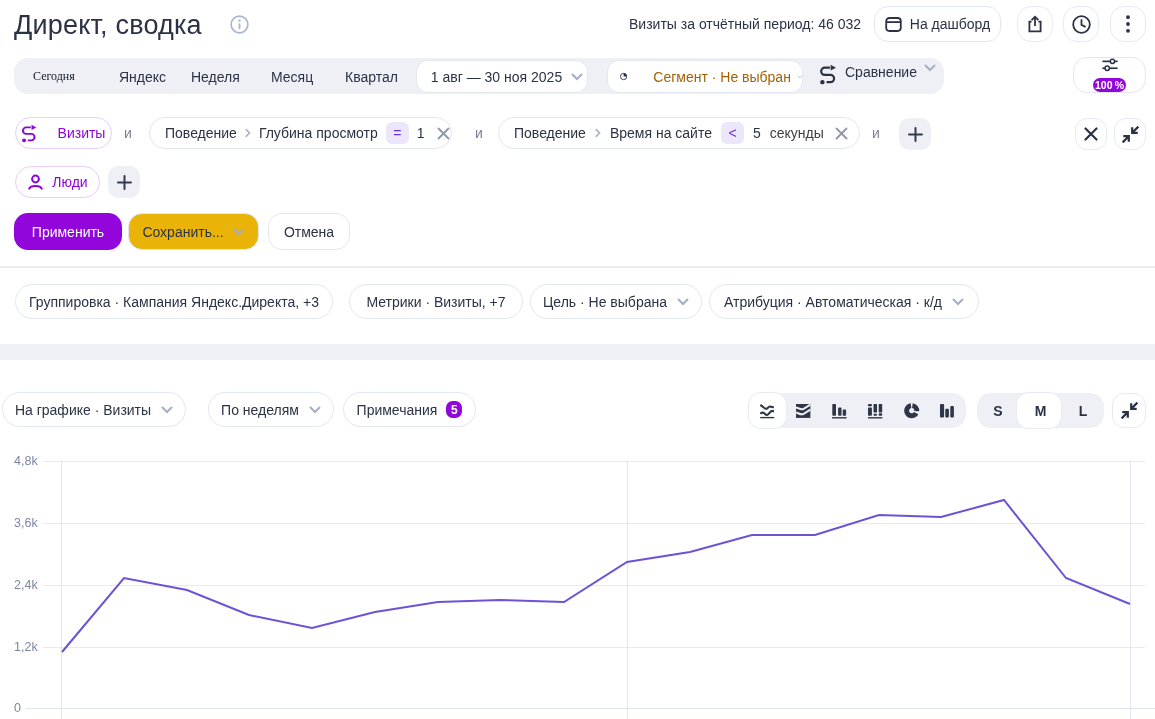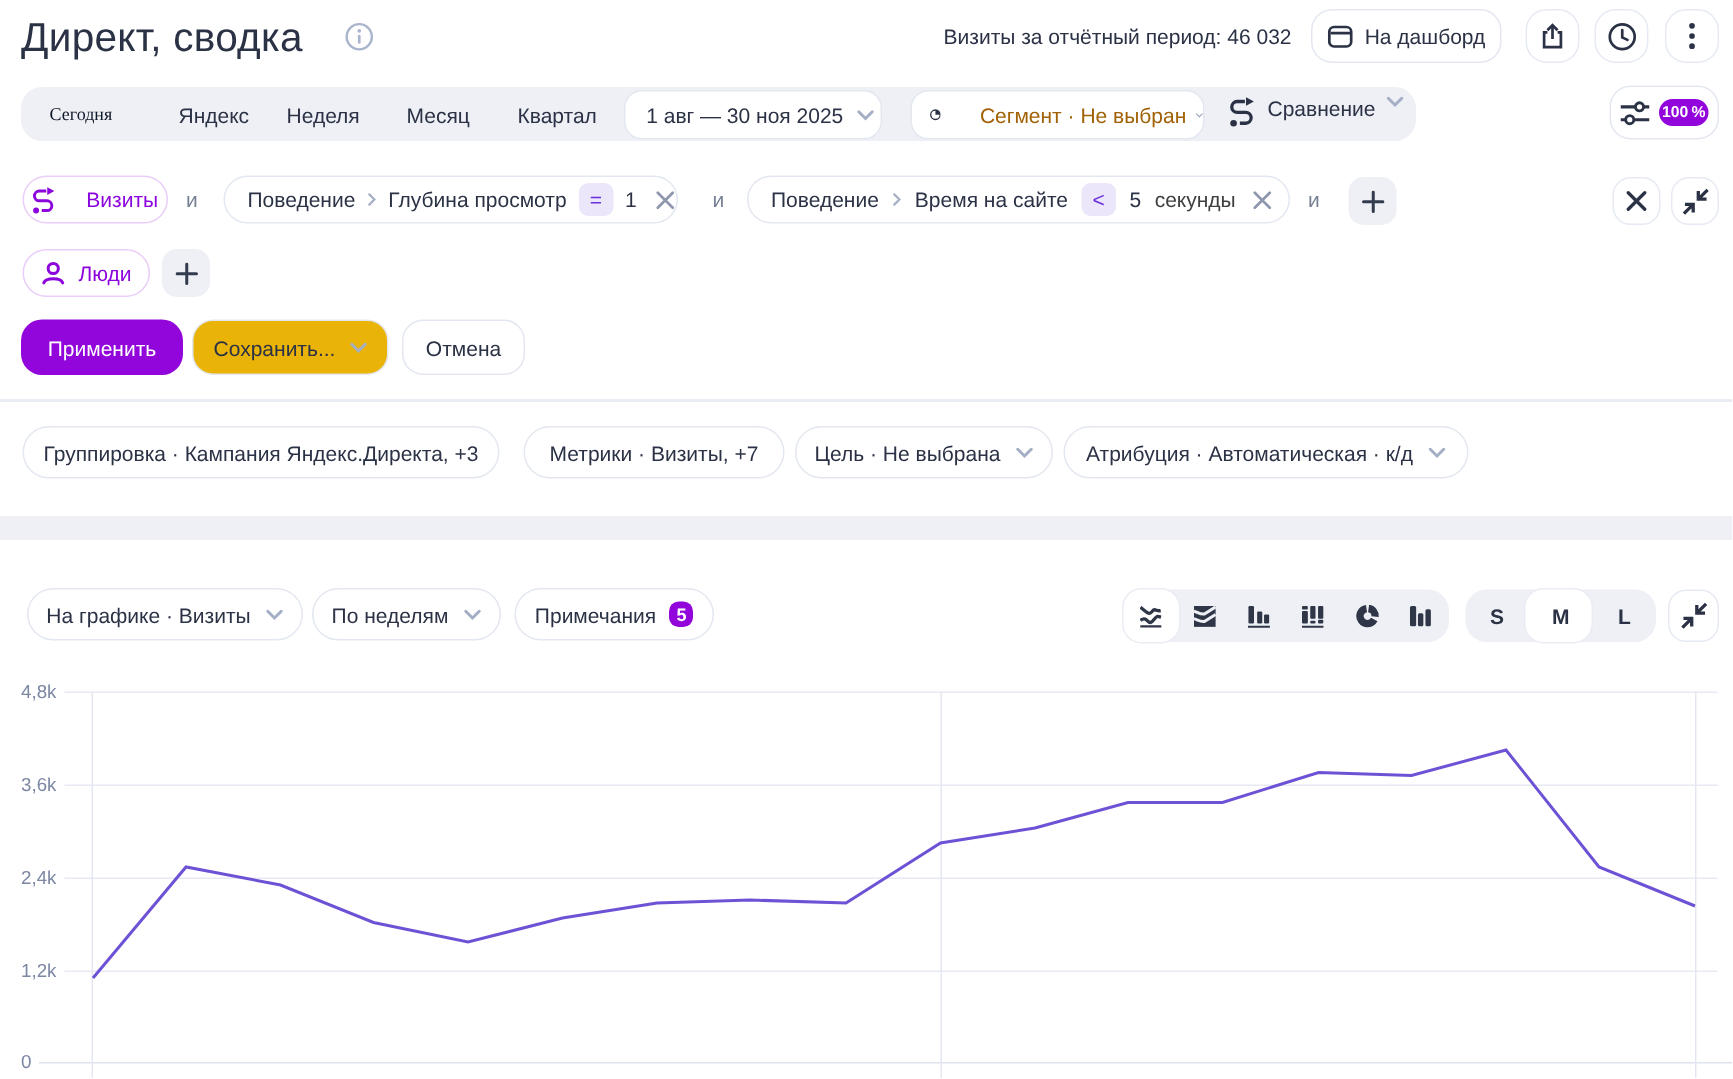--- a/index.html
+++ b/index.html
@@ -85,21 +85,21 @@
     <circle cx="2.2" cy="17.3" r="2.1" fill="#2b3245"></circle>
     <path d="M6.2 17.3 H9.9 A3.45 3.45 0 0 0 9.9 10.4 H4.5 A3.45 3.45 0 0 1 4.5 3.5 H9.4" fill="none" stroke="#2b3245" stroke-width="2.1"></path>
     <path d="M10.1 0.8 L15.1 3.5 L10.1 6.2 Z" fill="#2b3245"></path>
   </svg>
   <span style="font-size:14px; color:#2b3245;">Сравнение</span>
   <svg class="chev" viewBox="0 0 12 8">
       <path d="M1.5 1.5 L6 6 L10.5 1.5" fill="none" stroke="#a4aec4" stroke-width="2" stroke-linecap="round"></path>
     </svg>
 </div>
 
-<div class="abs" style="left:1073px; top:57px; width:73px; height:36px; background:#fff; border:1px solid #e3e7f0; border-radius:14px; display:flex; align-items:center; justify-content:center; gap:6px;">
+<div class="abs" style="left:1073px; top:57px; width:73px; height:36px; background:#fff; border:1px solid #e3e7f0; border-radius:14px; display:flex; align-items:center; justify-content:center; gap:6px;flex-direction:column;">
   <svg width="20" height="17" viewBox="0 0 20 17">
     <line x1="0.5" y1="4.2" x2="19.5" y2="4.2" stroke="#2b3245" stroke-width="2.1"></line>
     <circle cx="13" cy="4.2" r="2.7" fill="#fff" stroke="#2b3245" stroke-width="1.9"></circle>
     <line x1="0.5" y1="12.8" x2="19.5" y2="12.8" stroke="#2b3245" stroke-width="2.1"></line>
     <circle cx="6.5" cy="12.8" r="2.7" fill="#fff" stroke="#2b3245" stroke-width="1.9"></circle>
   </svg>
   <span style="background:#9206dc; color:#fff; font-size:10.5px; font-weight:700; border-radius:9px; width:33px; height:18px; display:flex; align-items:center; justify-content:center; white-space:nowrap;">100 %</span>
 </div>
 
 <div class="pill" style="left:15px; top:117px; width:97px; height:32px; border-color:#eacdf9; border-radius:16px; justify-content:center; gap:20px;">
@@ -197,21 +197,21 @@
 </div>
 <div class="pill" style="left:709px; top:284px; width:270px; height:35px; justify-content:center; gap:10px;">
   <span>Атрибуция · Автоматическая · к/д</span>
   <svg class="chev" viewBox="0 0 12 8">
       <path d="M1.5 1.5 L6 6 L10.5 1.5" fill="none" stroke="#a4aec4" stroke-width="2" stroke-linecap="round"></path>
     </svg>
 </div>
 
 <div class="abs" style="left:0; top:344px; width:1155px; height:16px; background:#eef0f5;"></div>
 
-<div class="pill" style="left:18px; top:392px; width:184px; height:35px; justify-content:center; gap:10px;">
+<div class="pill" style="left:2px; top:392px; width:184px; height:35px; justify-content:center; gap:10px;">
   <span>На графике · Визиты</span>
   <svg class="chev" viewBox="0 0 12 8">
       <path d="M1.5 1.5 L6 6 L10.5 1.5" fill="none" stroke="#a4aec4" stroke-width="2" stroke-linecap="round"></path>
     </svg>
 </div>
 <div class="pill" style="left:208px; top:392px; width:126px; height:35px; justify-content:center; gap:10px;">
   <span>По неделям</span>
   <svg class="chev" viewBox="0 0 12 8">
       <path d="M1.5 1.5 L6 6 L10.5 1.5" fill="none" stroke="#a4aec4" stroke-width="2" stroke-linecap="round"></path>
     </svg>

